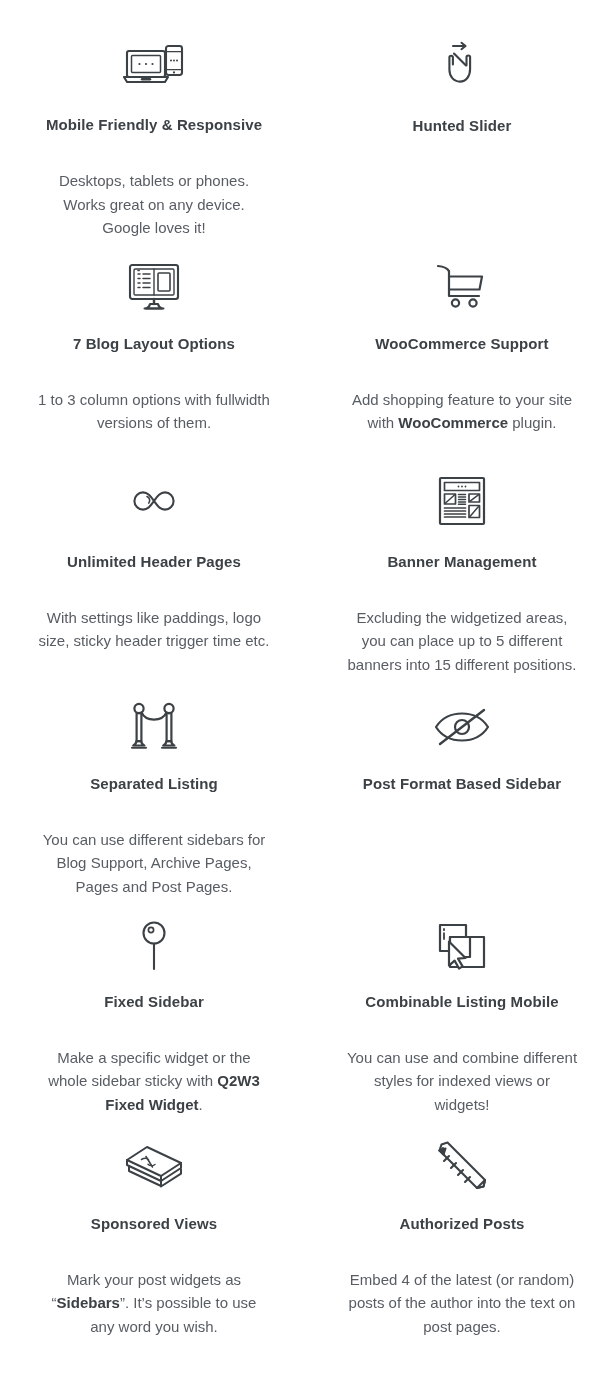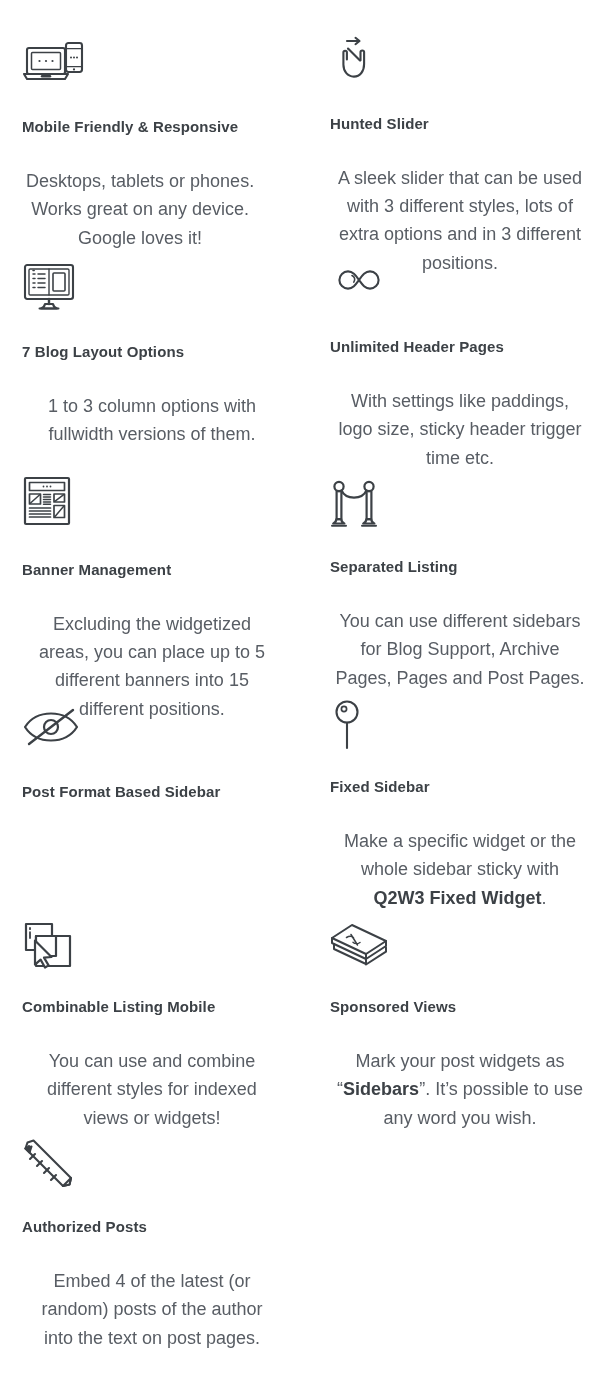--- a/index.html
+++ b/index.html
@@ -20,24 +20,23 @@
   .features-grid {
     display: grid;
     grid-template-columns: 1fr 1fr;
     grid-auto-rows: 220px;
     padding-top: 36px;
   }
 
   .feature-cell {
     display: flex;
     flex-direction: column;
-    align-items: flex-start;
+    align-items: center;
     text-align: center;
     padding: 0 22px;
-    gap: 8px;
   }
 
   .feature-icon {
     height: 62px;
     display: flex;
     align-items: center;
     justify-content: center;
     margin-bottom: 16px;
   }
   .feature-icon svg {
@@ -48,24 +47,24 @@
   .feature-title {
     font-size: 15px;
     font-weight: 700;
     letter-spacing: 0.1px;
     color: #3c4146;
     line-height: 1.3;
     margin: 0 0 18px 0;
   }
 
   .feature-desc {
-    font-size: 18px;
+    font-size: 15px;
     line-height: 1.58;
     color: #585d64;
-    margin: 4px;
+    margin: 16px;
     max-width: 252px;
   }
   .feature-desc b {
     font-weight: 700;
     color: #3c4146;
   }
 
   
   .row-1 .feature-icon { margin-bottom: 18px; }
   .row-3 .feature-icon { height: 50px; margin-bottom: 26px; }
@@ -101,21 +100,20 @@
   <div class="feature-cell row-1">
     <div class="feature-icon">
       <svg width="52" height="52" viewBox="0 0 52 52" fill="none" stroke="#3c4146" stroke-width="2.1" stroke-linecap="round" stroke-linejoin="round">
         <path d="M17 5h12"></path>
         <path d="M25.5 1.8 29.5 5l-4 3.2"></path>
         <path d="M18 12.5 30 24.5"></path>
         <path d="M30.5 24.2c0-3 0-6.6 0-8.2 0-2.1 3.6-2.1 3.6 0v12c0 7.2-4 12.6-10.2 12.6S13.4 35.4 13.4 28.6V16.4c0-2.2 3.5-2.2 3.5 0v7"></path>
       </svg>
     </div>
     <h3 class="feature-title">Hunted Slider</h3>
-    <p class="feature-desc">A sleek slider that can be used with 3 different styles, lots of extra options and in 3 different positions.</p>
   </div>
 
   <div class="feature-cell row-2">
     <div class="feature-icon">
       <svg width="54" height="50" viewBox="0 0 54 50" fill="none" stroke="#3c4146" stroke-width="2.1" stroke-linecap="round" stroke-linejoin="round">
         <rect x="3" y="3" width="48" height="34" rx="2.2"></rect>
         <rect x="7" y="7" width="40" height="26" rx="1.2" stroke-width="1.4"></rect>
         <path d="M27 7v26" stroke-width="1.4"></path>
         <rect x="31" y="11" width="12" height="18" rx="1" stroke-width="1.6"></rect>
         <path d="M11 12h2M11 16.5h2M11 21h2M11 25.5h2" stroke-width="1.5"></path>
@@ -123,20 +121,33 @@
         <path d="M11 8.5h1.2" stroke-width="1.5"></path>
         <path d="M27 37v5" stroke-width="2.4"></path>
         <path d="M19 46.5c2-.6 3.5-2.2 4-4.5h8c.5 2.3 2 3.9 4 4.5z"></path>
         <path d="M17.5 46.5h19" stroke-width="2"></path>
       </svg>
     </div>
     <h3 class="feature-title">7 Blog Layout Options</h3>
     <p class="feature-desc">1 to 3 column options with fullwidth versions of them.</p>
   </div>
 
+  <div class="feature-cell row-2">
+    <div class="feature-icon">
+      <svg width="56" height="48" viewBox="0 0 56 48" fill="none" stroke="#3c4146" stroke-width="2.2" stroke-linecap="round" stroke-linejoin="round">
+        <path d="M4 3c6 .6 9.5 2.2 11 5.2"></path>
+        <path d="M15 8.2V33h30"></path>
+        <path d="M15 13.5h33l-2.5 13H15"></path>
+        <circle cx="21.5" cy="40" r="3.6"></circle>
+        <circle cx="39" cy="40" r="3.6"></circle>
+      </svg>
+    </div>
+    <h3 class="feature-title">WooCommerce Support</h3>
+    <p class="feature-desc">Add shopping feature to your site with <b>WooCommerce</b> plugin.</p>
+  </div>
 
   <div class="feature-cell row-3">
     <div class="feature-icon">
       <svg width="58" height="30" viewBox="0 0 58 30" fill="none" stroke="#3c4146" stroke-width="2.1" stroke-linecap="round" stroke-linejoin="round">
         <path d="M29 15c-3.2-4.4-6-8.6-11-8.6A8.6 8.6 0 0 0 9.4 15 8.6 8.6 0 0 0 18 23.6c5 0 7.8-4.2 11-8.6 3.2-4.4 6-8.6 11-8.6A8.6 8.6 0 0 1 48.6 15 8.6 8.6 0 0 1 40 23.6c-5 0-7.8-4.2-11-8.6z"></path>
         <path d="M22 10.5c2.6 1.2 3.6 3.8 1.8 6.6" stroke-width="1.6"></path>
       </svg>
     </div>
     <h3 class="feature-title">Unlimited Header Pages</h3>
     <p class="feature-desc">With settings like paddings, logo size, sticky header trigger time etc.</p>

